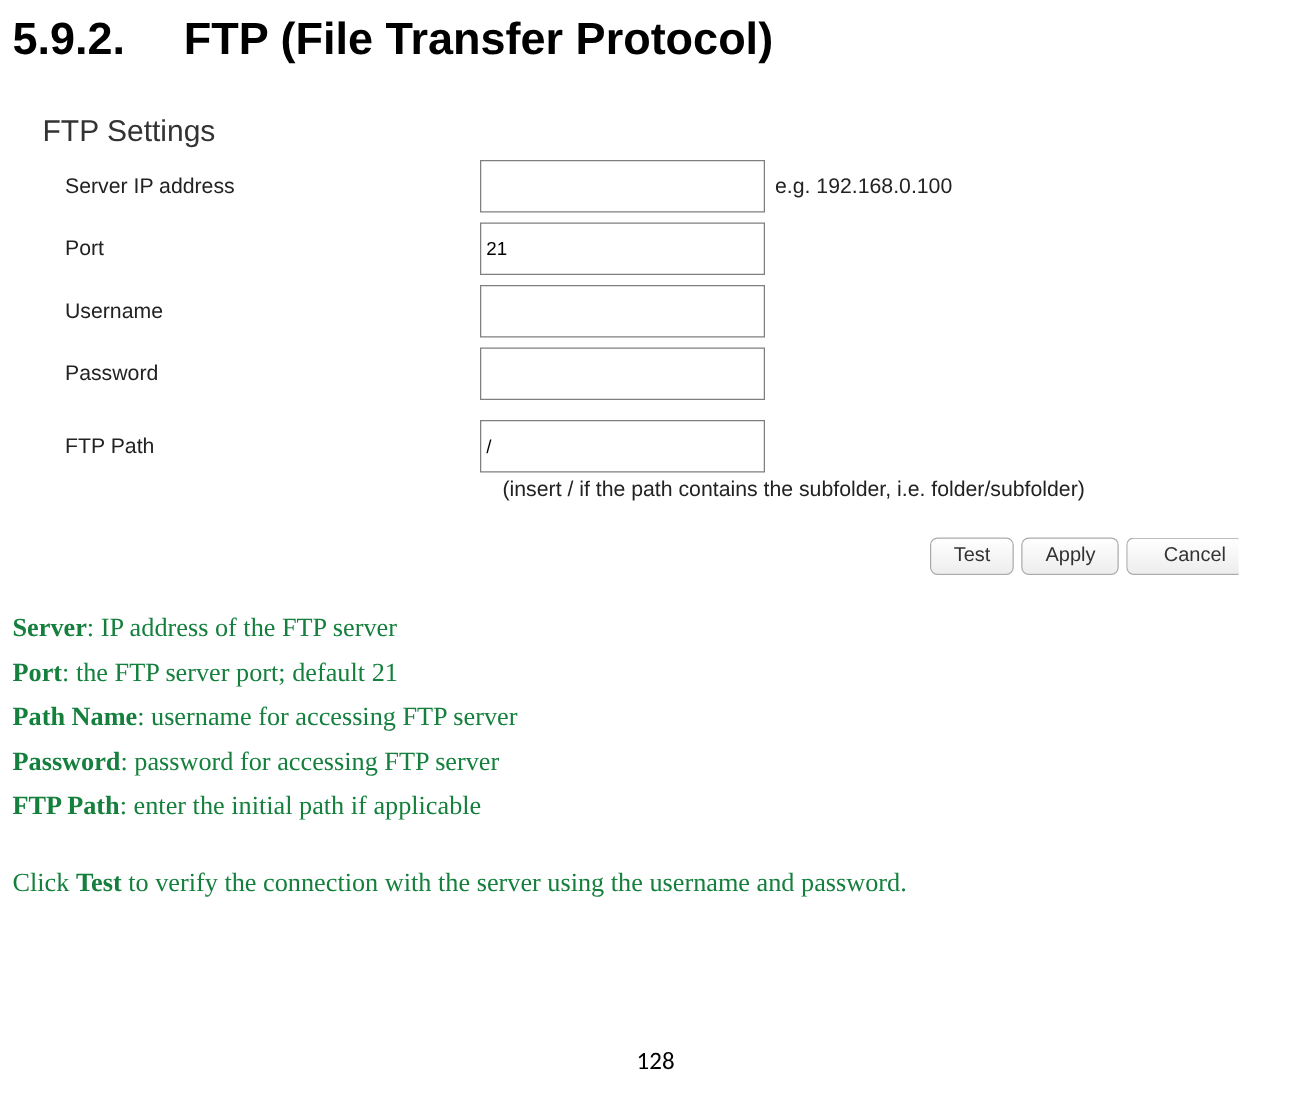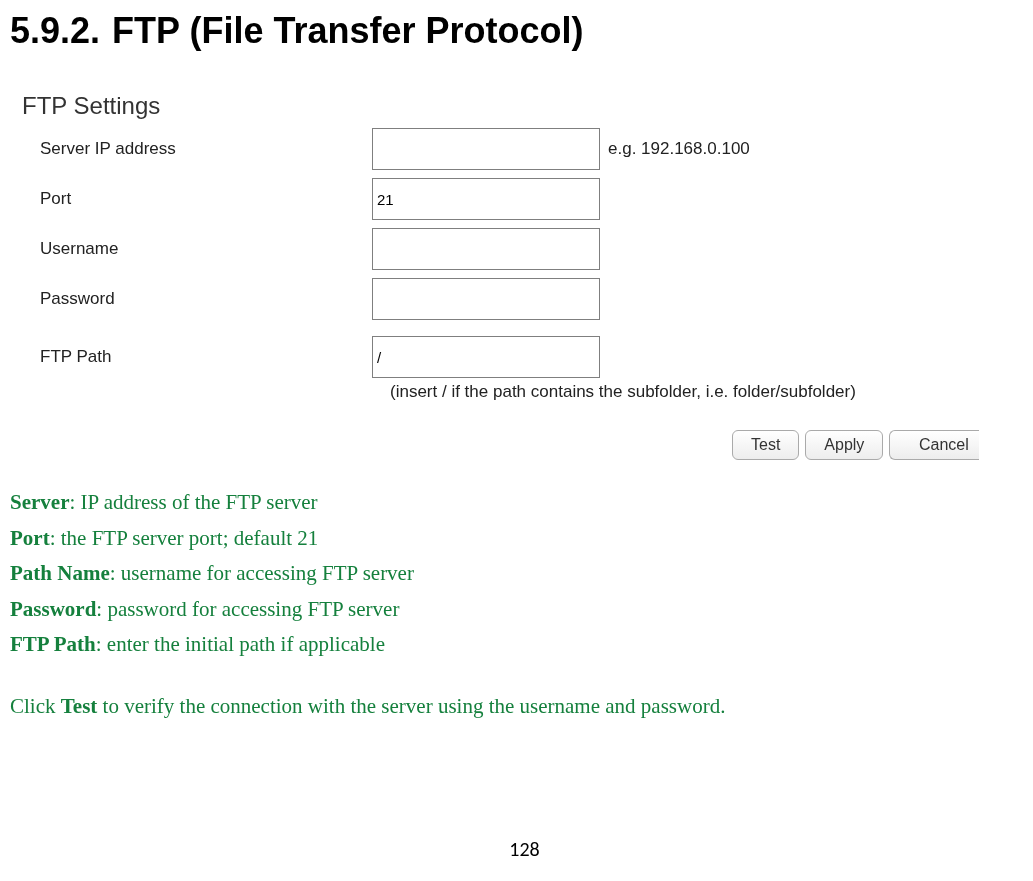--- a/index.html
+++ b/index.html
@@ -9,27 +9,27 @@
       height: 881px;
       background: #fff;
       color: #000;
       position: relative;
     }
     .section-heading {
       font-size: 36px;
       font-weight: bold;
       padding: 10px 0 0 10px;
       display: flex;
-      gap: 12px;
+      gap: 47px;
       align-items: center;
     }
     .section-number { }
     .section-title { }
     .ui-panel {
-      margin: 40px 0 0 22px;
+      margin: 40px 0 0 34px;
       font-family: Arial, sans-serif;
     }
     .panel-title {
       font-size: 24px;
       font-weight: normal;
       color: #333;
       margin-bottom: 8px;
     }
     .form-row {
       display: flex;

